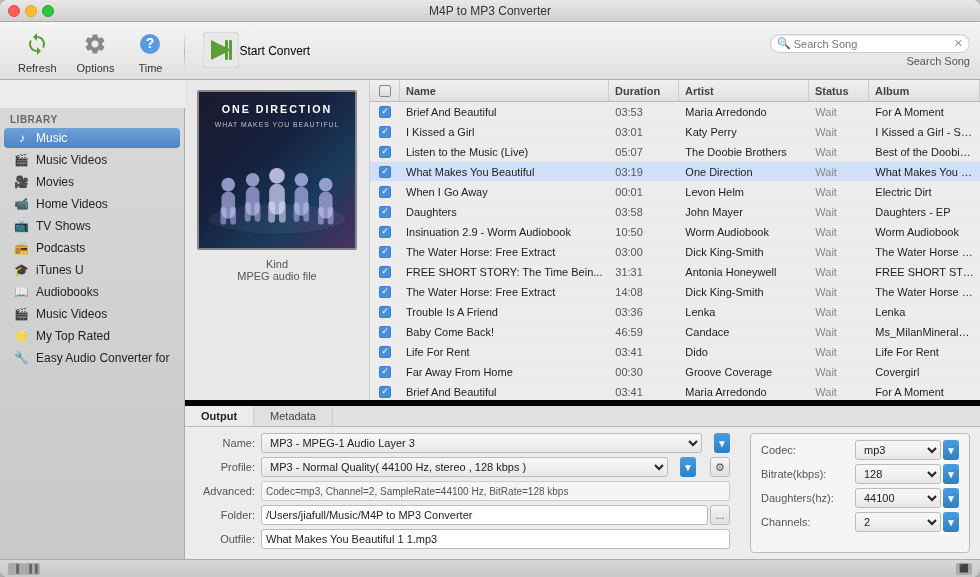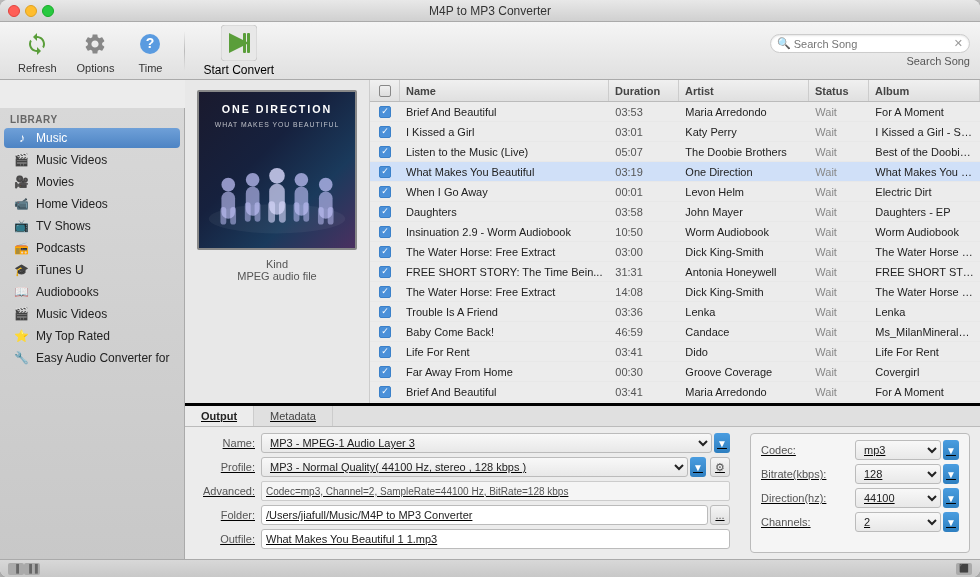--- a/index.html
+++ b/index.html
@@ -89,21 +89,21 @@
       color: #333;
     }
     .toolbar-separator {
       width: 1px;
       height: 40px;
       background: linear-gradient(180deg, transparent, #bbb, transparent);
       margin: 0 6px;
     }
     .toolbar-start-convert {
       display: flex;
-      flex-direction: column;
+      flex-direction: row;
       align-items: center;
       justify-content: center;
       padding: 4px 8px;
       cursor: pointer;
       border-radius: 5px;
       min-width: 60px;
     }
     .convert-icon {
       width: 36px;
       height: 36px;
@@ -331,23 +331,22 @@
       height: 12px;
       border: 1px solid #888;
       background: linear-gradient(180deg, #f0f0f0, #ddd);
       border-radius: 2px;
       cursor: pointer;
     }
 
     
     .bottom-panel {
       background: #ececec;
-      border-top: 3px solid #000000;
-      flex-shrink: 0;
-      text-decoration: underline;
+      border-top: 6px solid #000000;
+      flex-shrink: 0;
     }
     .bottom-tabs {
       display: flex;
       border-bottom: 1px solid #bbb;
       background: #e0e0e0;
     }
     .bottom-tab {
       padding: 4px 16px;
       font-size: 11px;
       cursor: pointer;
@@ -388,21 +387,21 @@
       border-radius: 3px;
       background: white;
       padding: 0 4px;
       font-size: 11px;
       color: #222;
     }
     .form-select-wrapper {
       flex: 1;
       display: flex;
       align-items: center;
-      gap: 2px;
+      gap: 12px;
     }
     .form-select {
       flex: 1;
       height: 20px;
       background: linear-gradient(180deg, #f8f8f8, #e8e8e8);
       border: 1px solid #bbb;
       border-radius: 3px;
       font-size: 11px;
       color: #222;
       padding: 0 4px;
@@ -927,21 +926,21 @@
             <div class="codec-row">
               <span class="codec-label">Bitrate(kbps):</span>
               <div class="codec-select-wrapper">
                 <select class="codec-select">
                   <option>128</option>
                 </select>
                 <div class="dropdown-arrow">▼</div>
               </div>
             </div>
             <div class="codec-row">
-              <span class="codec-label">Direction(hz):</span>
+              <span class="codec-label">Daughters(hz):</span>
               <div class="codec-select-wrapper">
                 <select class="codec-select">
                   <option>44100</option>
                 </select>
                 <div class="dropdown-arrow">▼</div>
               </div>
             </div>
             <div class="codec-row">
               <span class="codec-label">Channels:</span>
               <div class="codec-select-wrapper">

